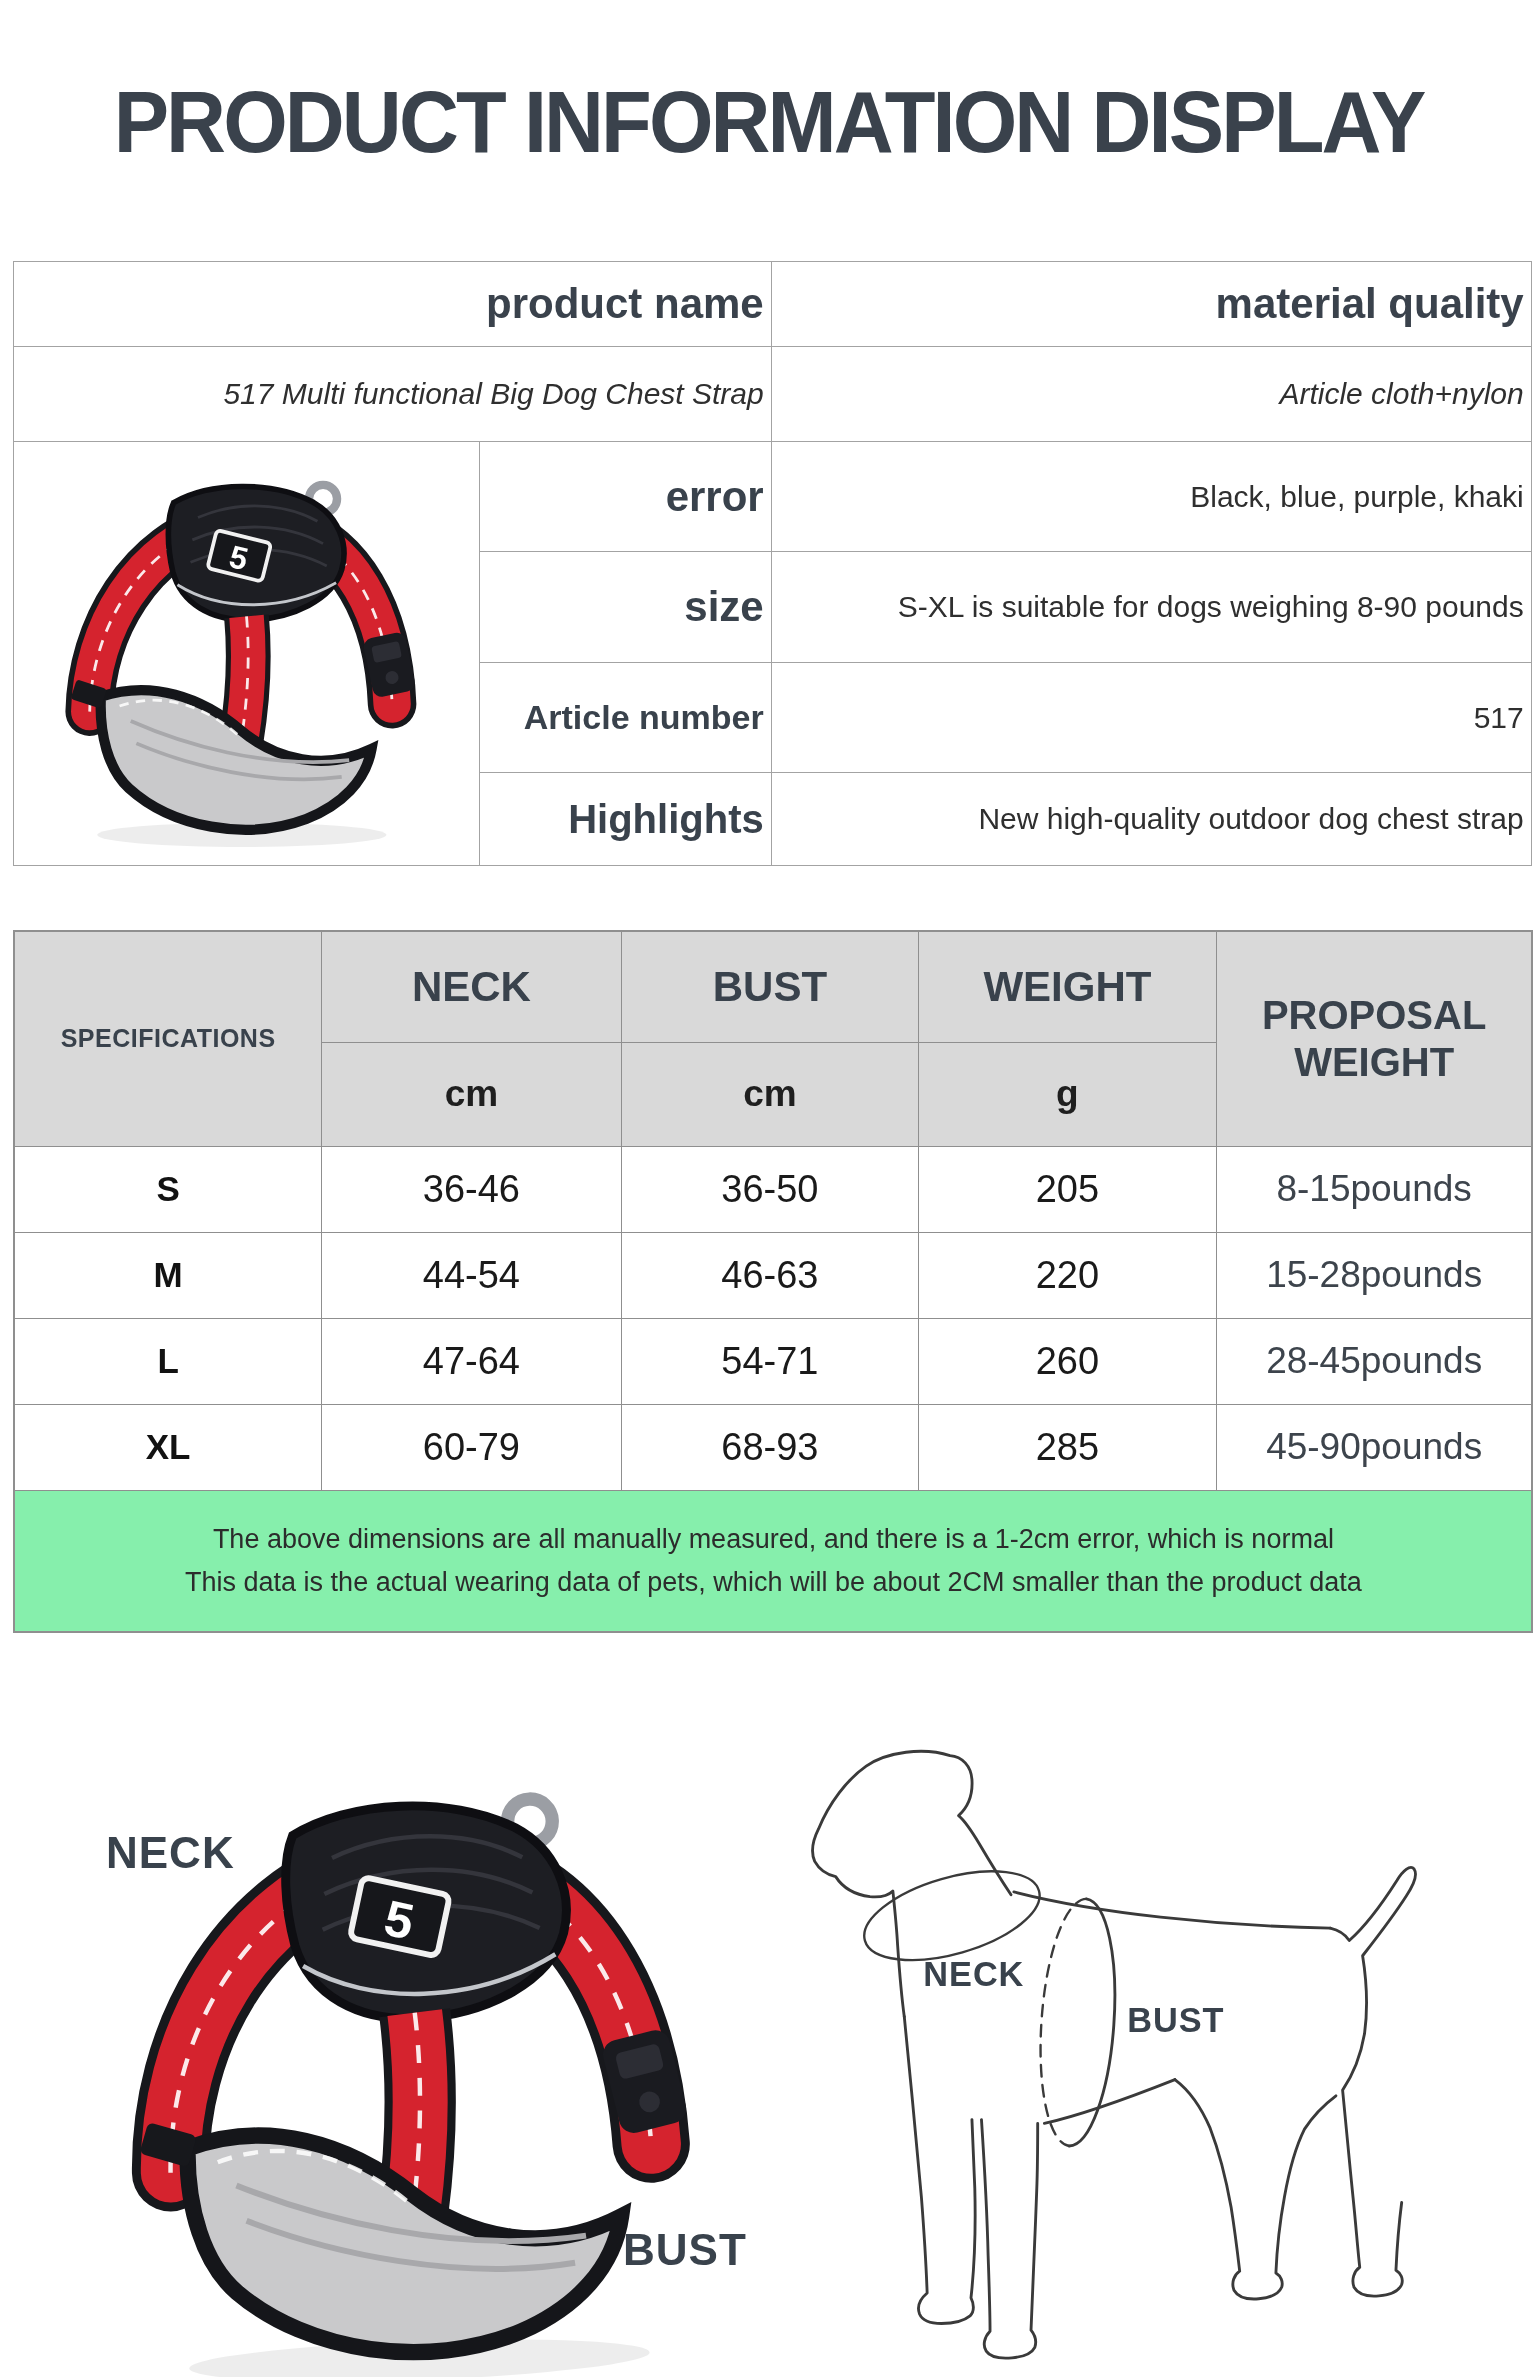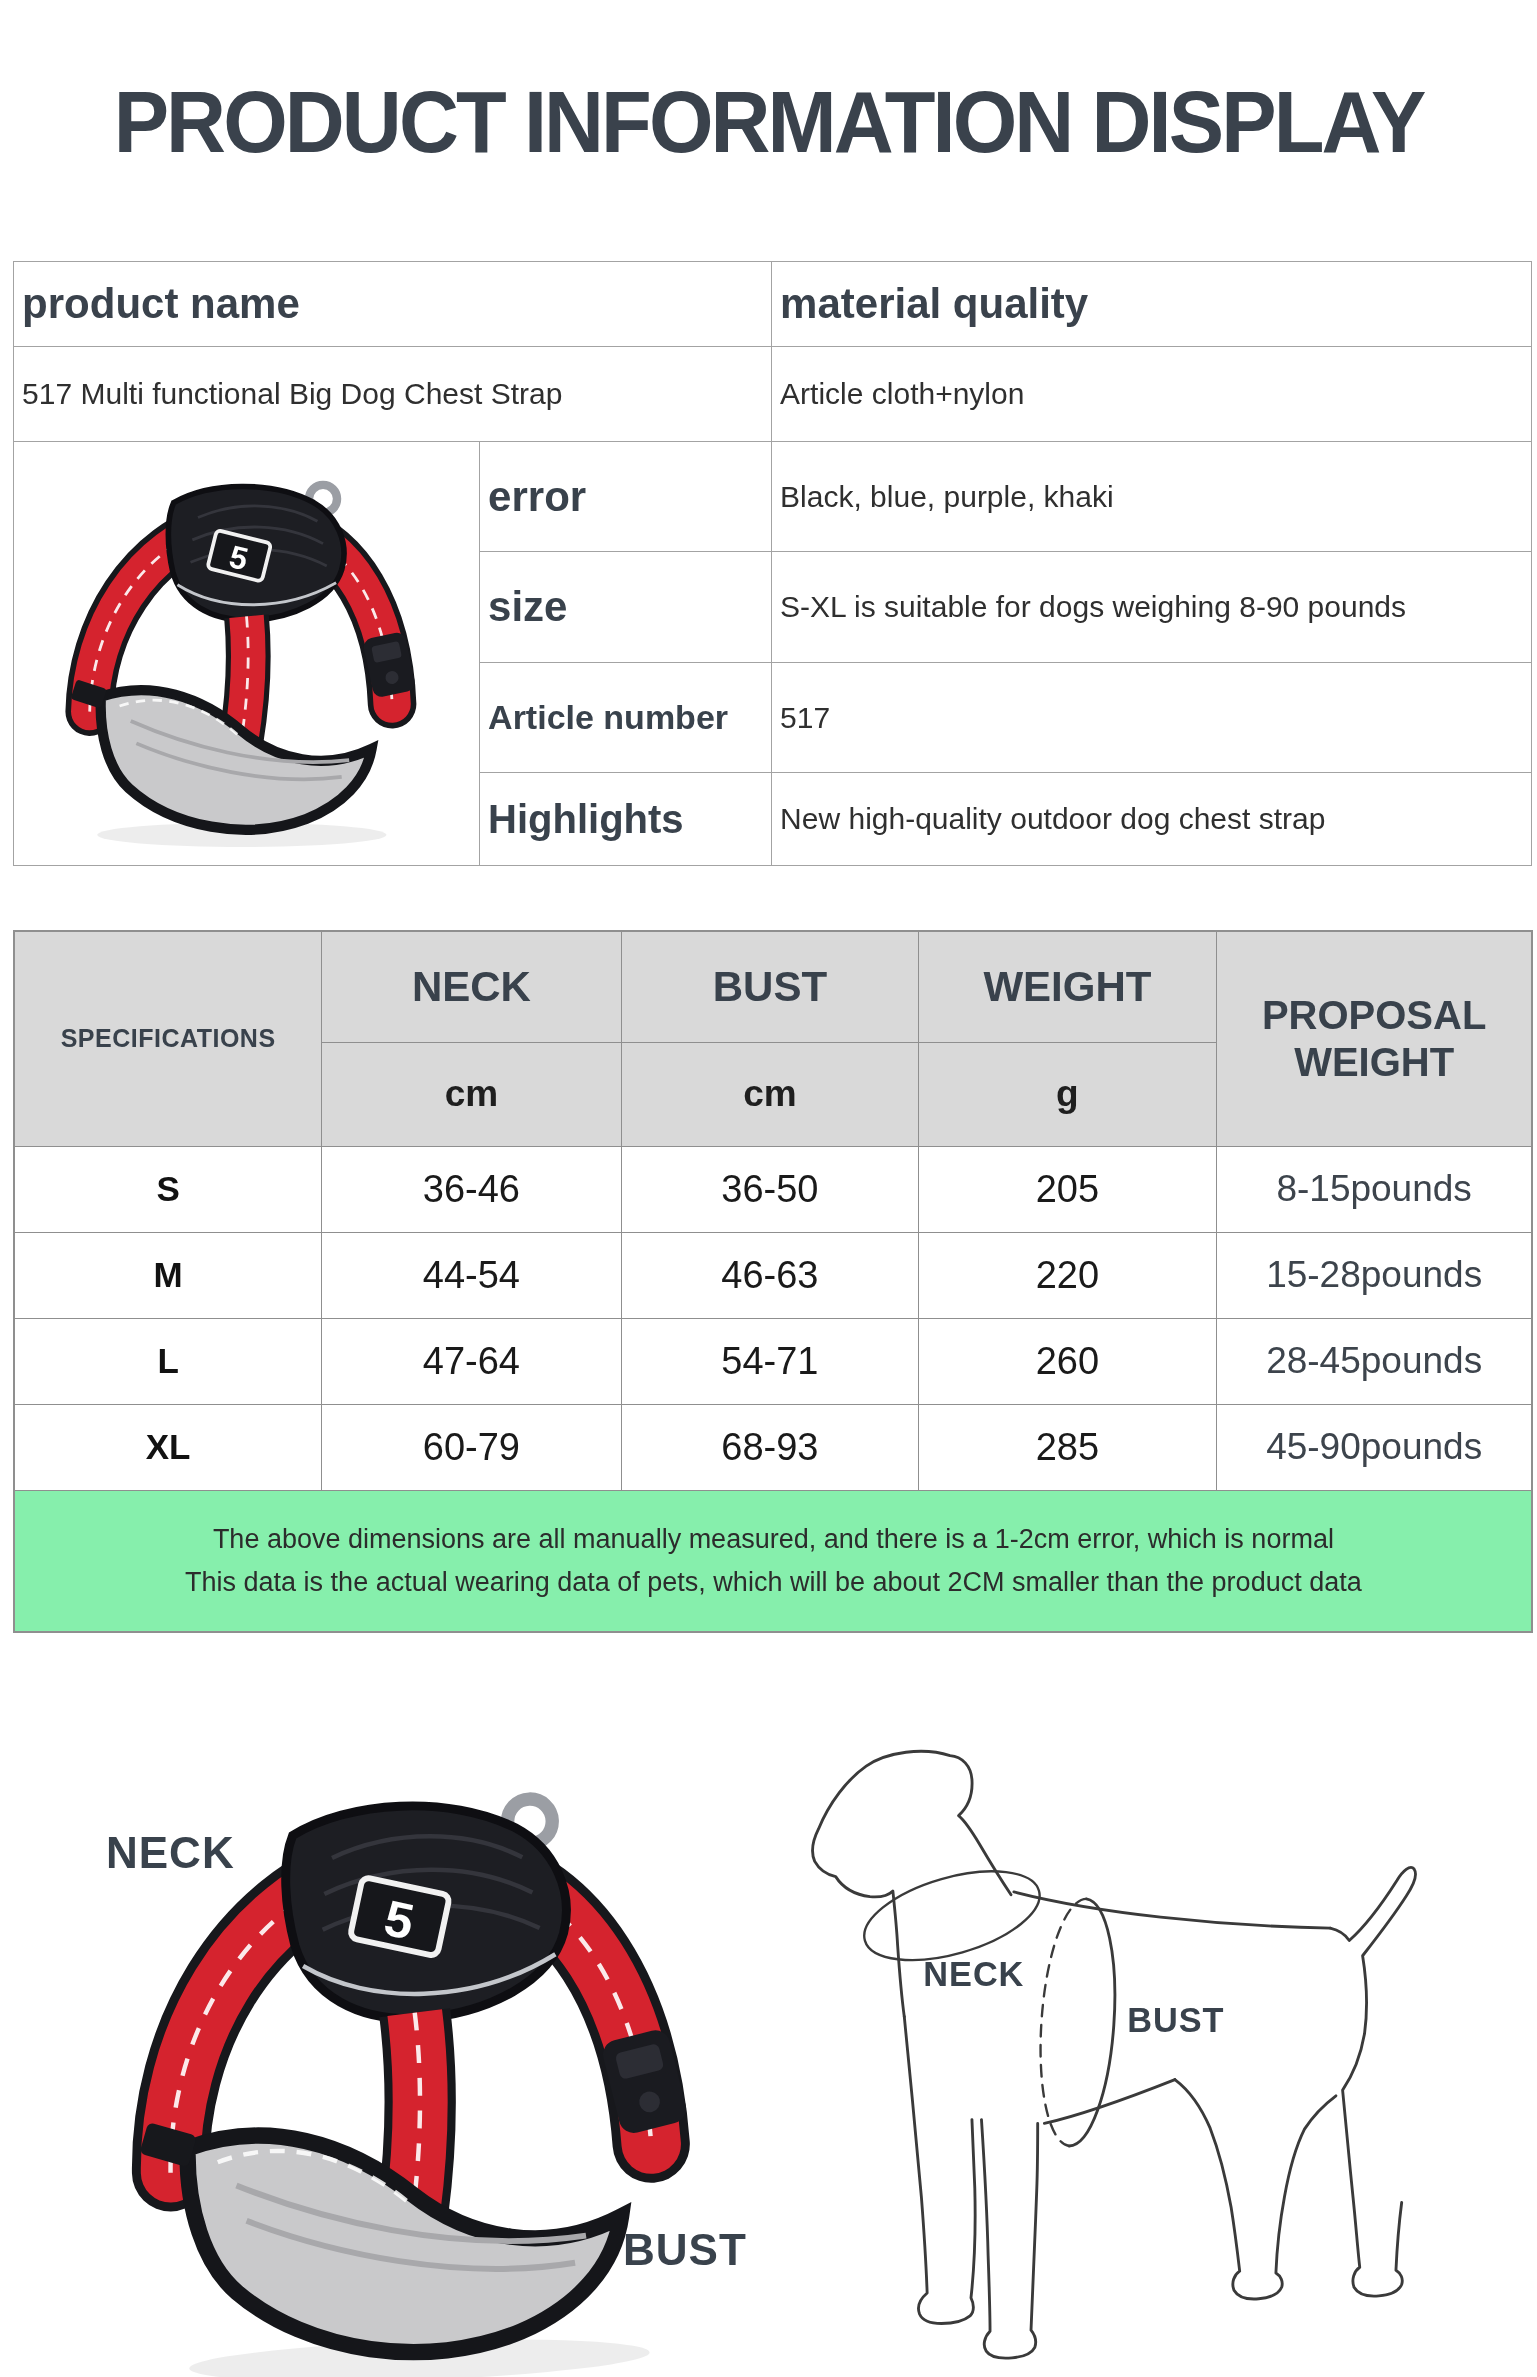--- a/index.html
+++ b/index.html
@@ -9,23 +9,23 @@
   
   .title{
     position:absolute;left:0;right:0;top:71px;margin:0;
     text-align:center;font-size:83px;font-weight:bold;letter-spacing:-2.9px;
     color:#3a424c;white-space:nowrap;transform:scaleY(1.06);transform-origin:50% 0;
   }
 
   
   table{border-collapse:collapse;table-layout:fixed;}
   .t1{position:absolute;left:13.4px;top:261px;width:1518px;}
-  .t1 th,.t1 td{border:1.9px solid #a3a3a3;text-align:left;vertical-align:middle;padding:0 7.7px;background:#fff;}
+  .t1 th,.t1 td{border:1.9px solid #a3a3a3;text-align:right;vertical-align:middle;padding:0 7.7px;background:#fff;}
   .t1 .r-head{height:85px;}
-  .t1 .r-name{height:95px;}
+  .t1 .r-name{height:95px;font-style:italic;}
   .t1 .r-colour{height:110px;}
   .t1 .r-size{height:111px;}
   .t1 .r-article{height:110px;}
   .t1 .r-high{height:93px;}
   .t1 th.h{font-size:42px;font-weight:bold;color:#3a424c;}
   .t1 td.val{font-size:30px;color:#2f2f2f;}
   .t1 th.lab{font-weight:bold;color:#39424c;}
   .t1 .lab-colour,.t1 .lab-size{font-size:42px;}
   .t1 .lab-article{font-size:34px;}
   .t1 .lab-high{font-size:40px;}

